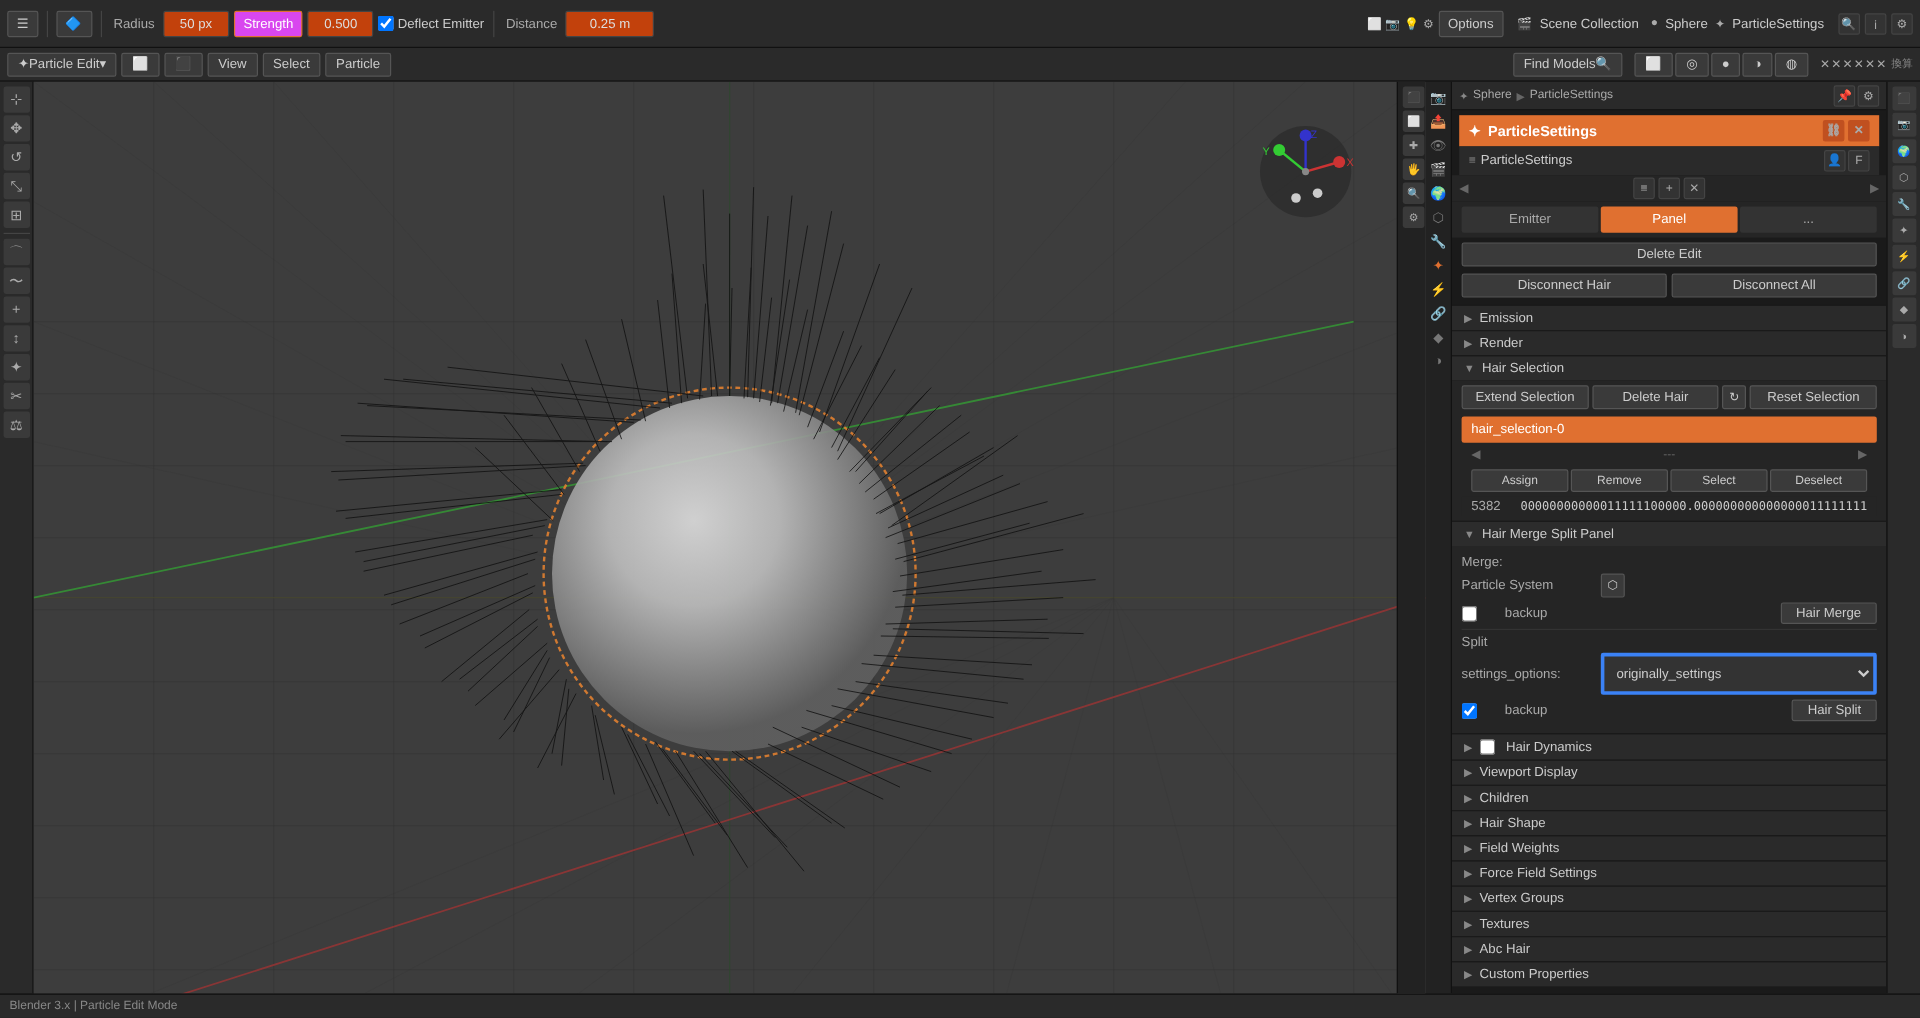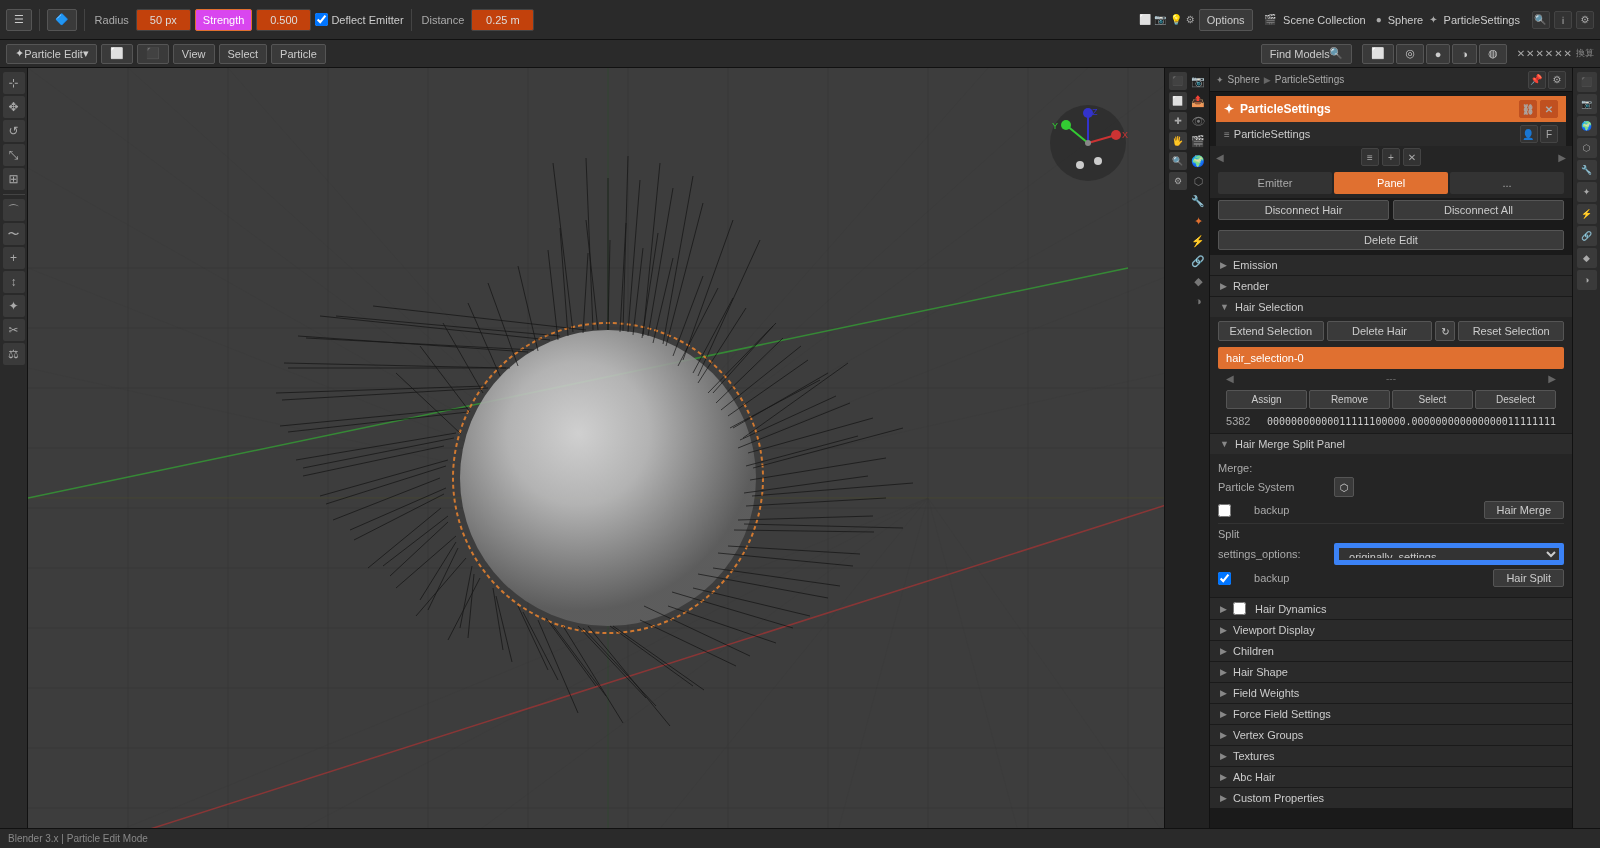--- a/index.html
+++ b/index.html
@@ -311,27 +311,27 @@
       color: #ccc;
       padding: 2px 12px;
       font-size: 11px;
       cursor: pointer;
       border-radius: 2px;
       margin-left: auto;
     }
 
     .select-dropdown {
       background: #333;
-      border: 5px solid #3b82f6;
+      border: 3px solid #3b82f6;
       color: #ccc;
       padding: 2px 6px;
       font-size: 11px;
       flex: 1;
       border-radius: 2px;
-      height: 22px;
+      height: 35px;
     }
 
     .divider {
       height: 1px;
       background: #333;
       margin: 4px 0;
     }
 
     
     .collapsible-section {
@@ -466,21 +466,21 @@
   <div class="toolbar-btn active">Strength</div>
   <input class="toolbar-value" type="text" value="0.500" style="width: 55px;">
 
   <div class="toolbar-checkbox-wrap">
     <input type="checkbox" checked="" style="">
     <span>Deflect Emitter</span>
   </div>
 
   <div class="toolbar-separator"></div>
   <div class="toolbar-label">Distance</div>
-  <input class="toolbar-value" type="text" value="0.25 m" style="width: 63px;">
+  <input class="toolbar-value" type="text" value="0.25 m" style="width: 74px;">
 
   <div style="flex:1"></div>
 
   <div class="row-with-icons">
     <span style="color:#aaa; font-size:10px;">⬜</span>
     <span style="color:#aaa; font-size:10px;">📷</span>
     <span style="color:#aaa; font-size:10px;">💡</span>
     <span style="color:#aaa; font-size:10px;">⚙</span>
   </div>
 
@@ -848,27 +848,27 @@
           </div>
           <span style="color:#666; font-size:10px;">▶</span>
         </div>
 
         <div class="type-toggle-row">
           <button class="type-btn">Emitter</button>
           <button class="type-btn active">Panel</button>
           <button class="type-btn">...</button>
         </div>
 
+        <div style="padding:4px 8px;">
+          <button class="action-btn full-btn" style="margin:0;width:100%;">Delete Edit</button>
+        </div>
+
         <div style="padding:2px 8px 6px; display:flex; gap:4px;">
           <button class="action-btn" style="flex:1;">Disconnect Hair</button>
           <button class="action-btn" style="flex:1;">Disconnect All</button>
-        </div>
-
-        <div style="padding:4px 8px;">
-          <button class="action-btn full-btn" style="margin:0;width:100%;">Delete Edit</button>
         </div>
 
         <div class="collapsible-section">
           <div class="collapsible-header">
             <span class="caret">▶</span>
             <span>Emission</span>
           </div>
         </div>
 
         <div class="collapsible-section">

